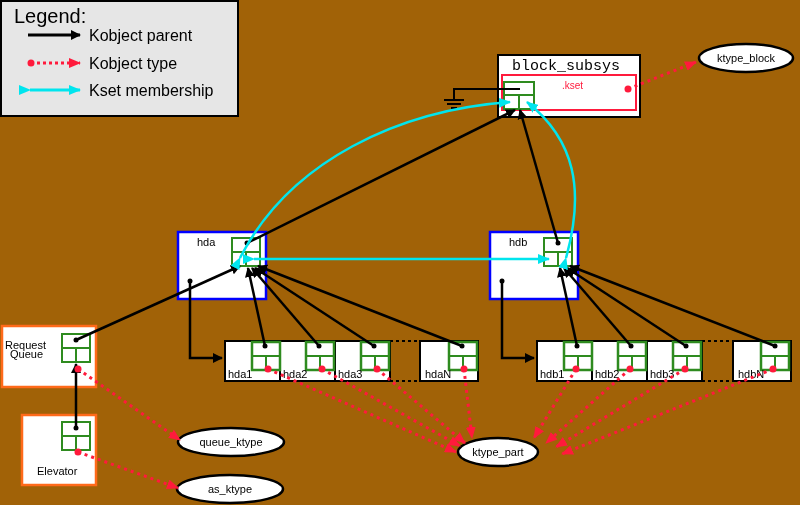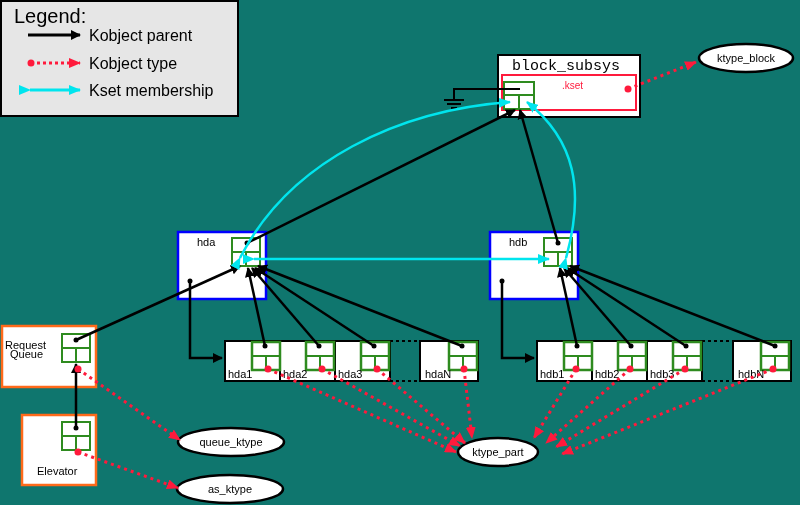--- a/index.html
+++ b/index.html
@@ -1,16 +1,16 @@
 <!DOCTYPE html>
 <html><head>
 <meta charset="utf-8">
 <style>
   html,body{margin:0;padding:0;background:#fff;}
-  #stage{position:relative;width:800px;height:505px;overflow:hidden;background:#0f766e;font-family:"Liberation Sans",sans-serif;}
+  #stage{position:relative;width:800px;height:505px;overflow:hidden;background:#a16207;font-family:"Liberation Sans",sans-serif;}
   svg{position:absolute;left:0;top:0;}
   .lbl{font-family:"Liberation Sans",sans-serif;font-size:11px;fill:#000;}
   .mono{font-family:"Liberation Mono",monospace;font-size:15px;fill:#000;}
   .leg{font-family:"Liberation Sans",sans-serif;font-size:16px;fill:#000;}
   .legt{font-family:"Liberation Sans",sans-serif;font-size:20px;fill:#000;}
 </style>
 </head>
 <body>
 
 <div id="stage">

